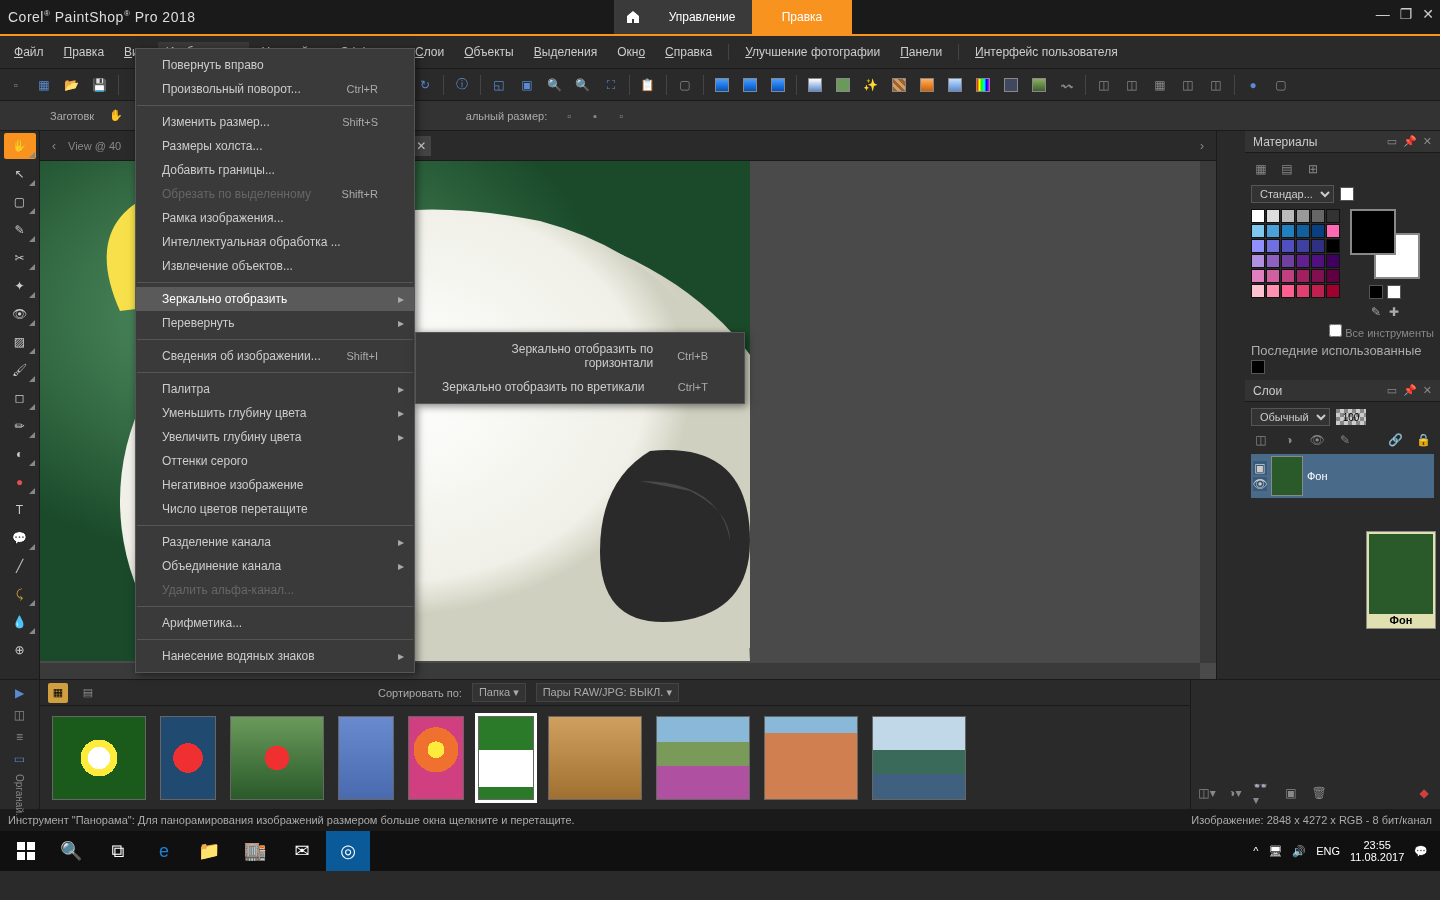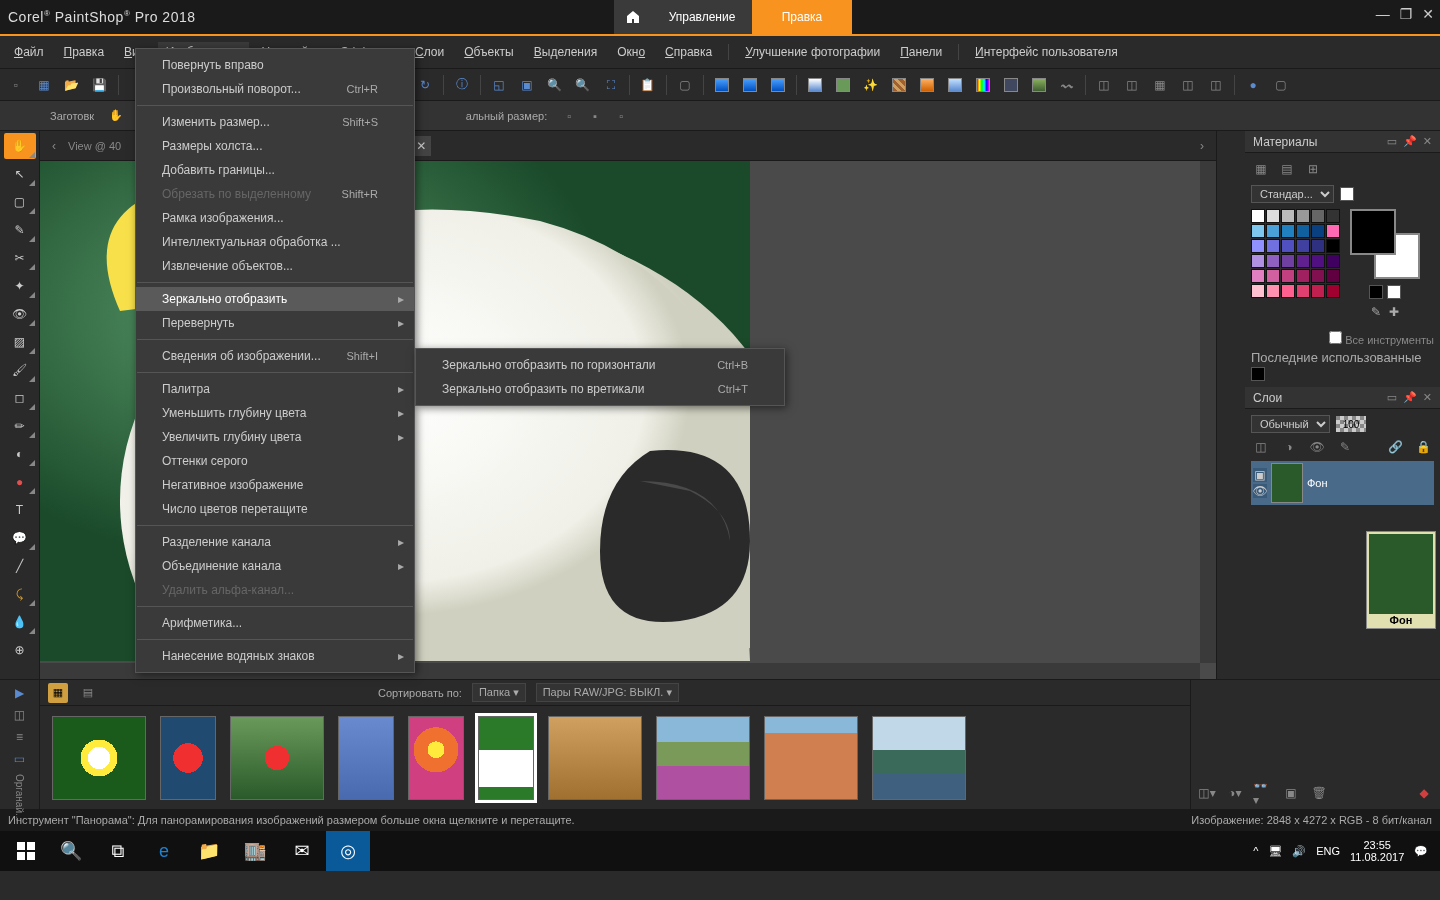--- a/index.html
+++ b/index.html
@@ -393,21 +393,21 @@
           <div style="display:flex;gap:4px">
               <span class="minisw" style="background:#000"></span>
               <span class="minisw" style="background:#fff"></span>
             </div>
           <div style="display:flex;gap:8px;color:#aaa">
               <span>✎</span>
               <span>✚</span>
             </div>
         </div>
       </div>
-      <div style="text-align:right;color:#888;font-size:11px;margin-top:12px"><input type="checkbox" style=""> <span>Все инструменты</span></div>
+      <div style="text-align:right;color:#888;font-size:11px;margin-top:5px"><input type="checkbox" style=""> <span>Все инструменты</span></div>
       <div class="recent-lbl">Последние использованные</div>
       <div style="display:flex;gap:4px;margin-top:2px">
           <span class="minisw" style="background:#000"></span>
         </div>
     </div>
 
     <div class="panelhdr">
       <span>Слои</span>
       <span class="pctrl">
           <span>▭</span>
@@ -547,16 +547,16 @@
     <div class="dsep"></div>
     <div class="ditem">Разделение канала<span class="arrow">▸</span></div>
     <div class="ditem">Объединение канала<span class="arrow">▸</span></div>
     <div class="ditem disabled">Удалить альфа-канал...</div>
     <div class="dsep"></div>
     <div class="ditem">Арифметика...</div>
     <div class="dsep"></div>
     <div class="ditem">Нанесение водяных знаков<span class="arrow">▸</span></div>
   </div>
 
-<div class="dropdown" id="dd-mirror" style="left:415px; top:348px; width:370px;text-align:right;">
+<div class="dropdown" id="dd-mirror" style="left:415px; top:332px; width:330px;text-align:right;">
     <div class="ditem">Зеркально отобразить по горизонтали<span class="short">Ctrl+B</span></div>
     <div class="ditem">Зеркально отобразить по вретикали<span class="short">Ctrl+T</span></div>
   </div>
 
 </body></html>

